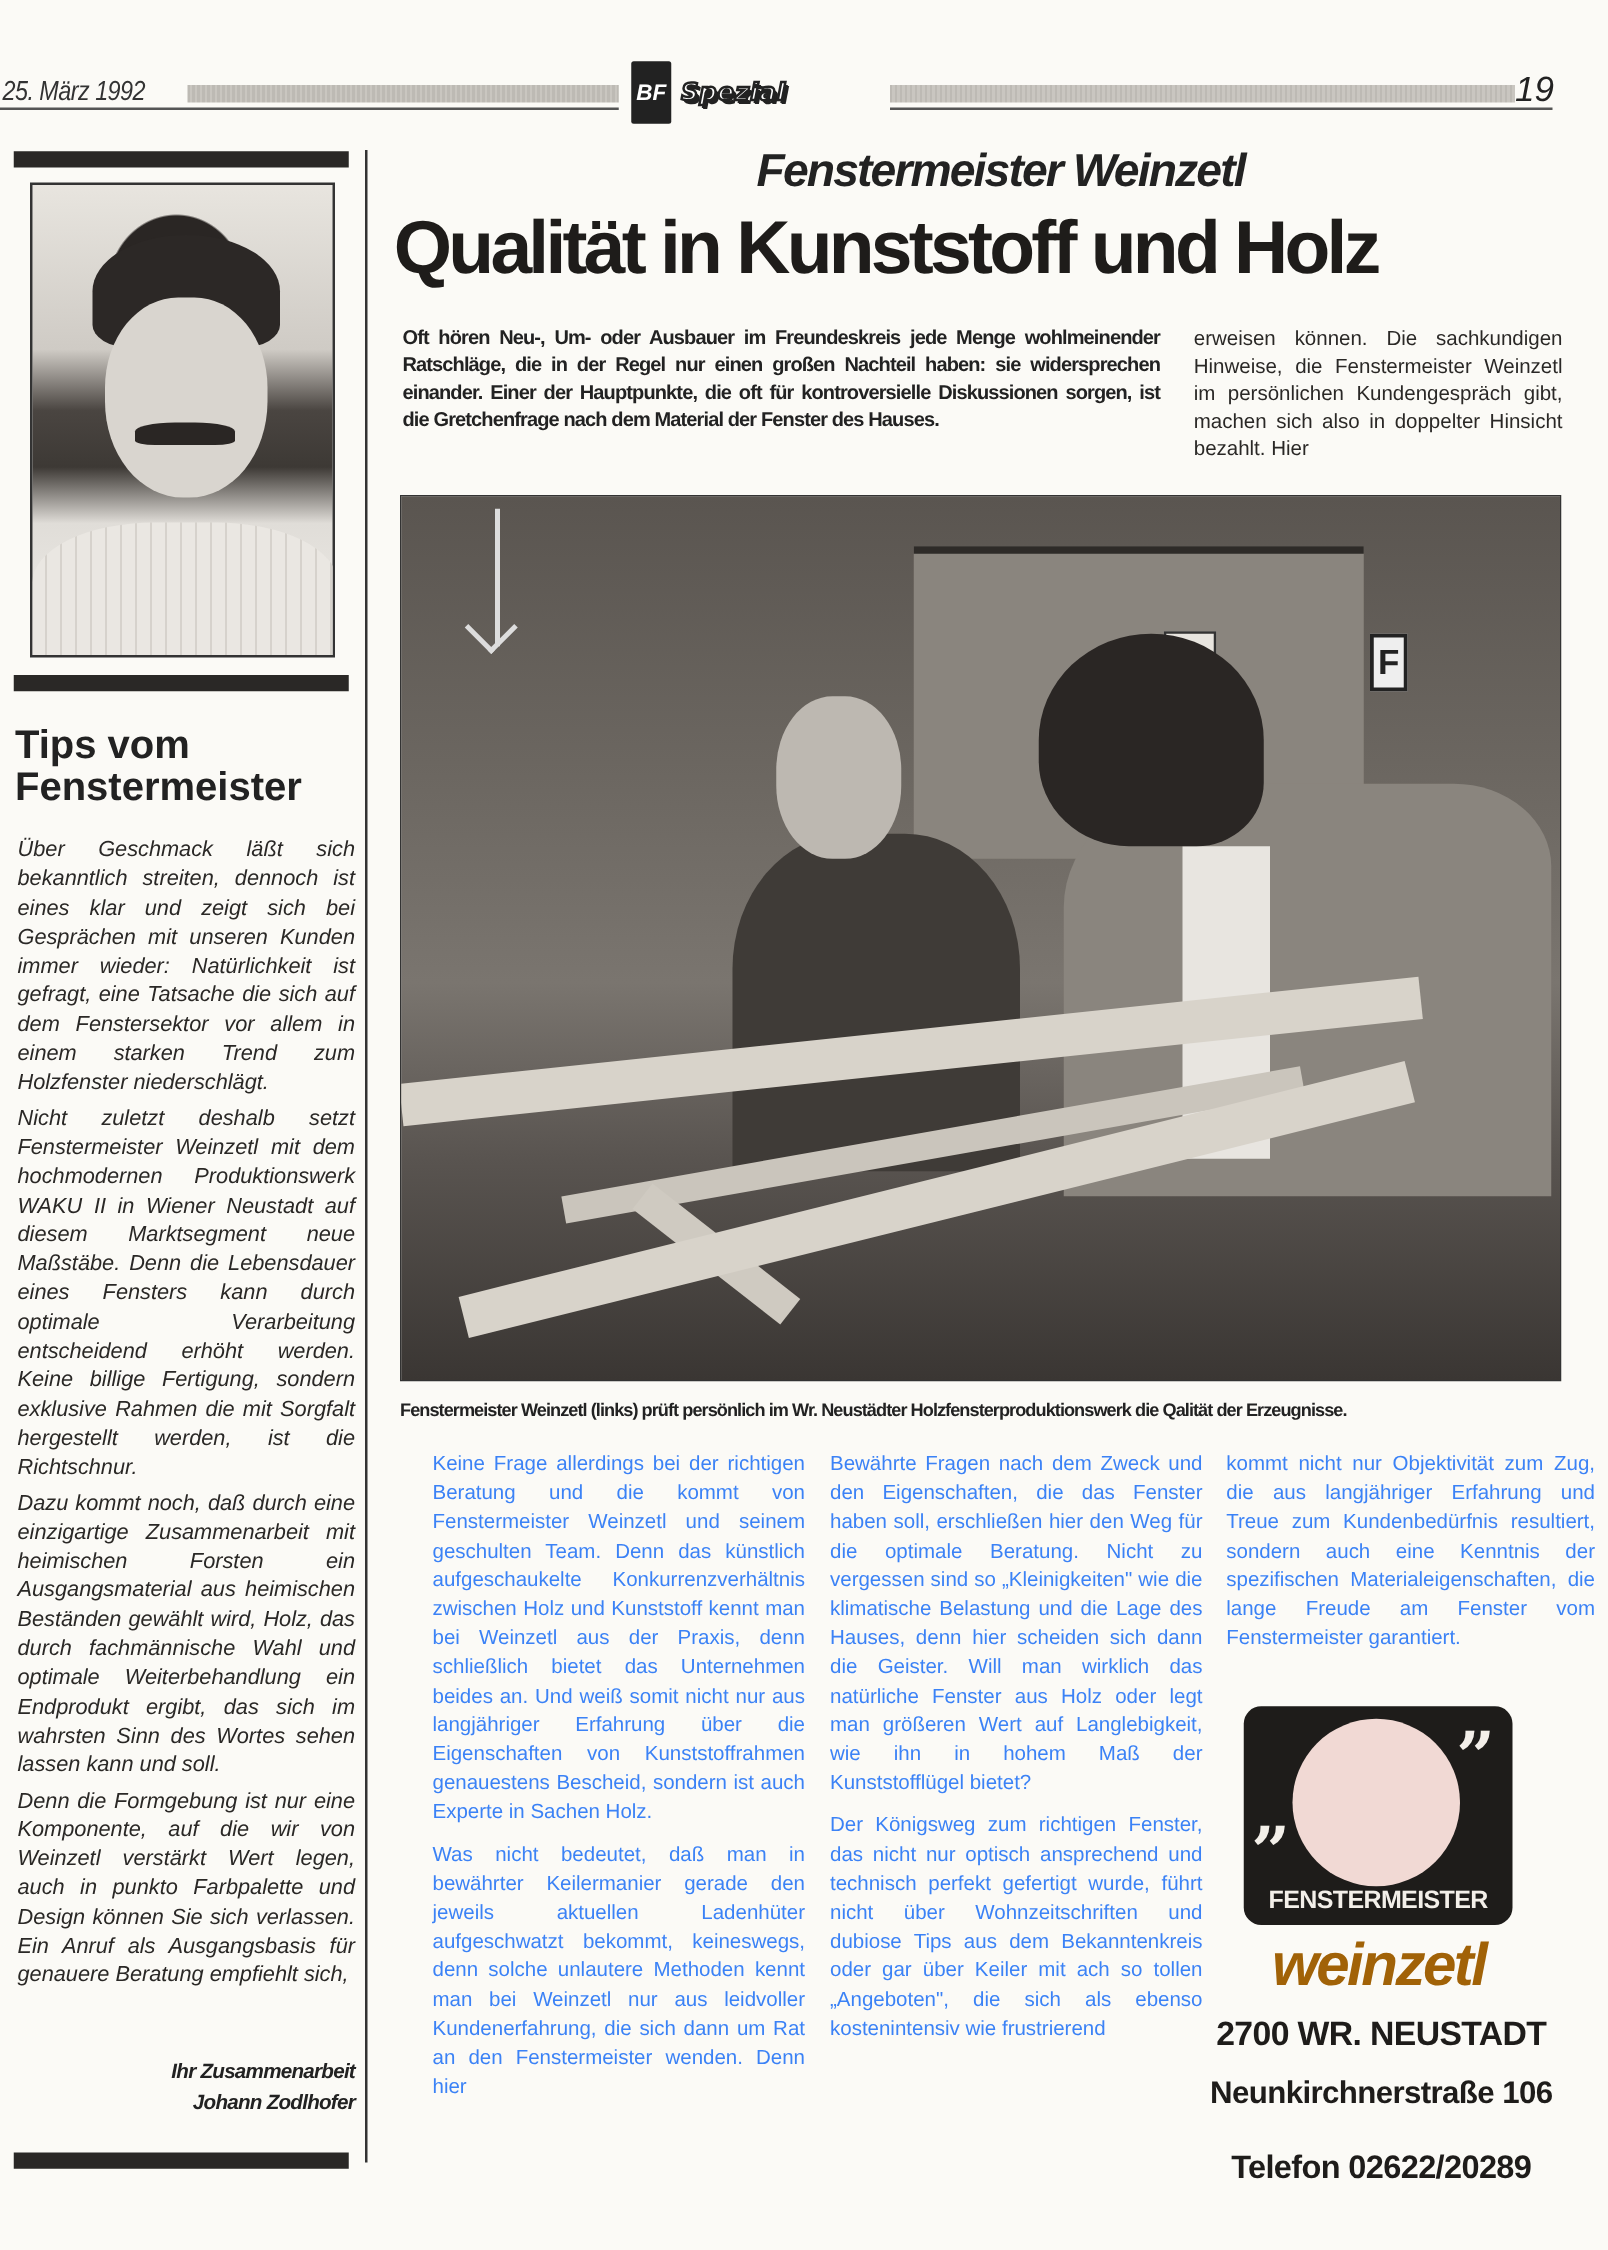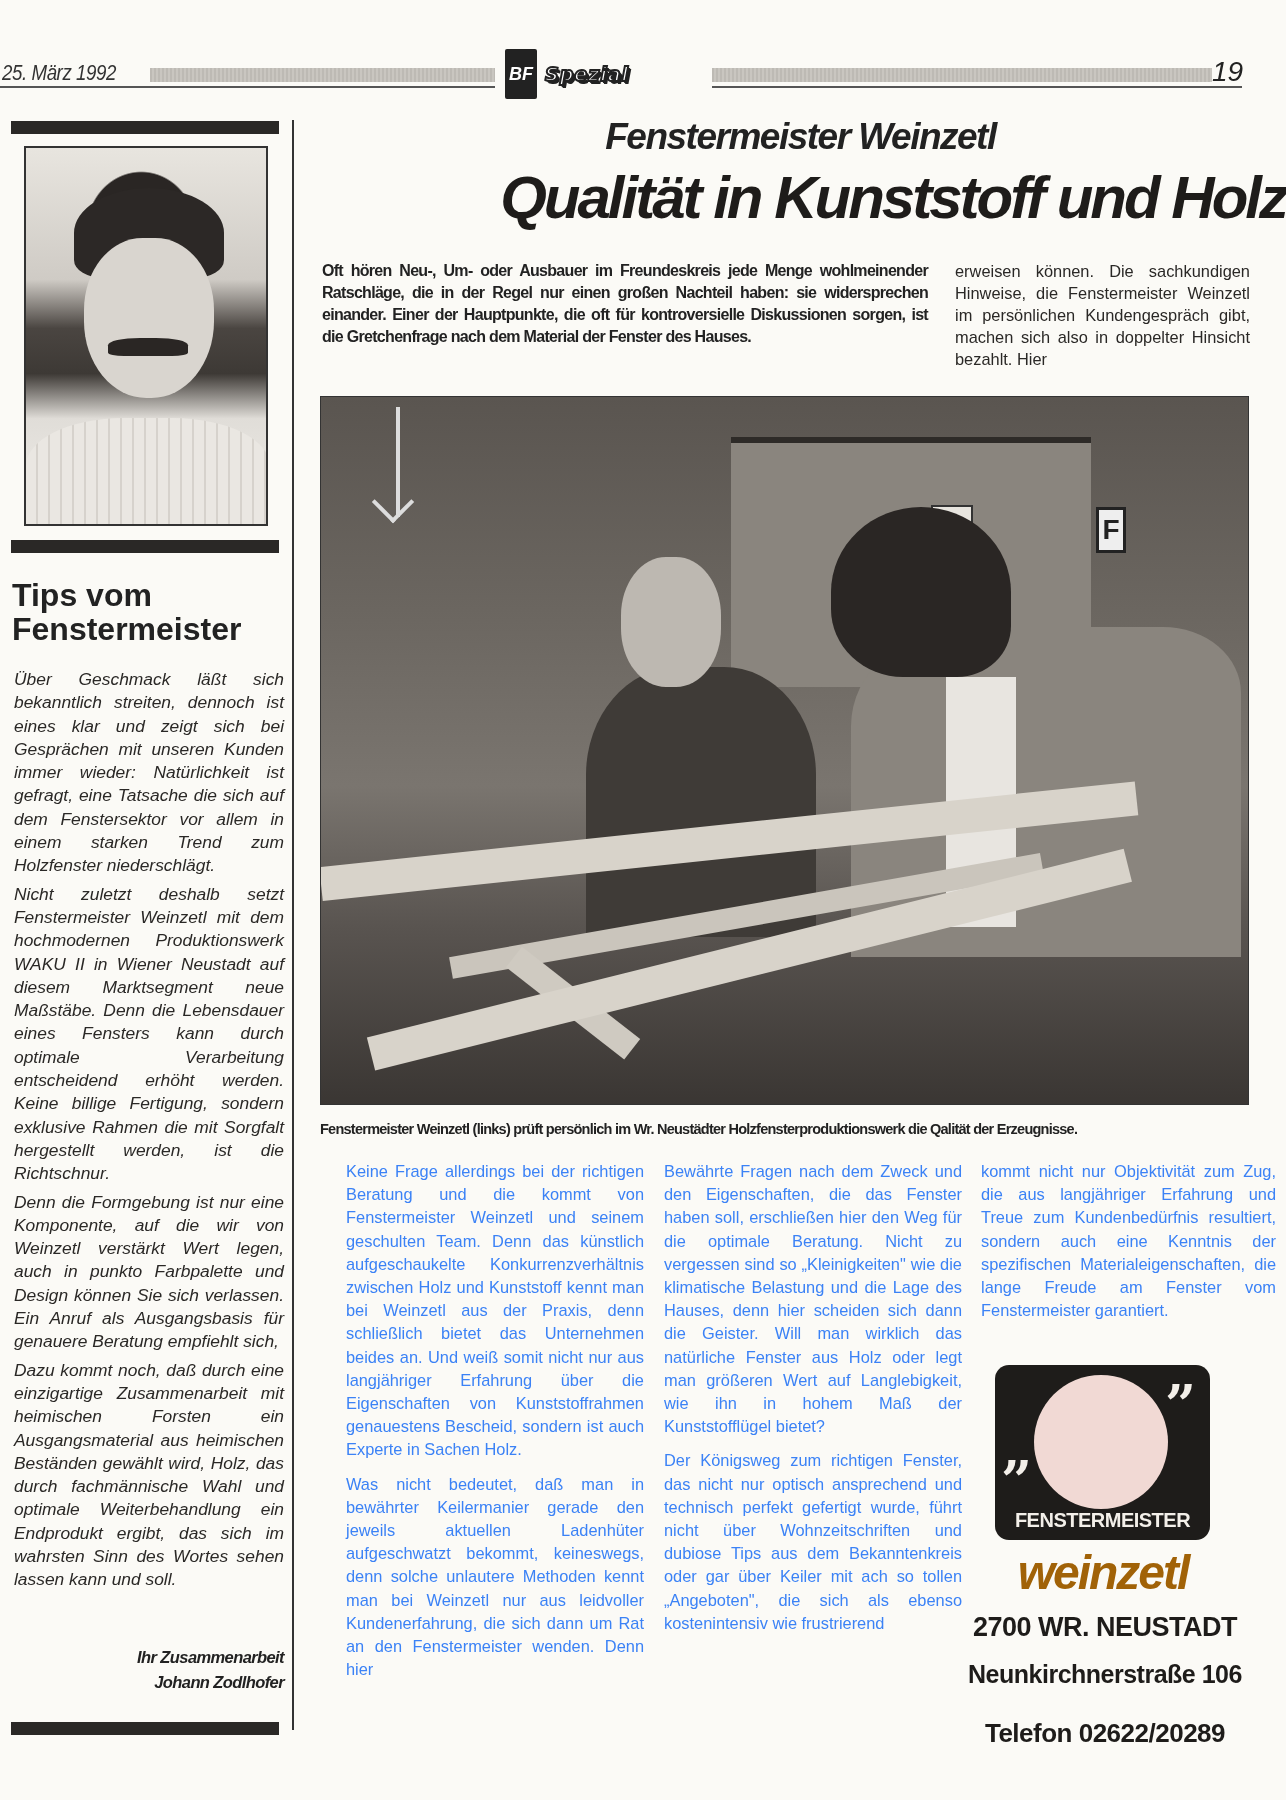--- a/index.html
+++ b/index.html
@@ -34,21 +34,21 @@
   .portrait .hair { position: absolute; left: 48px; top: 40px; width: 150px; height: 90px; background: #2c2826; border-radius: 50% 50% 20% 20%; }
   .portrait .shirt { position: absolute; left: 0; top: 270px; width: 244px; height: 120px; background: repeating-linear-gradient(90deg,#eae7e2 0 10px,#d6d2cc 10px 12px); border-radius: 40% 40% 0 0; }
 
   .sb-title { position: absolute; left: 12px; top: 578px; width: 270px; font-size: 32px; font-weight: bold; line-height: 34px; color: #222; }
   .sb-text { position: absolute; left: 14px; top: 668px; width: 270px; font-size: 17.4px; font-style: italic; line-height: 23.3px; text-align: justify; color: #2a2826; }
   .sb-text p { margin-bottom: 5px; hyphens: manual; }
   .sb-sign { position: absolute; left: 14px; top: 1645px; width: 270px; text-align: right; font-weight: bold; font-style: italic; font-size: 16.5px; line-height: 25px; letter-spacing: -0.6px; color: #222; }
 
   
   .kicker { position: absolute; left: 315px; top: 116px; width: 971px; text-align: center; font-size: 37px; font-weight: bold; font-style: italic; letter-spacing: -1.5px; color: #222; }
-  .headline { position: absolute; left: 315px; top: 158px; width: 971px; text-align: right; font-size: 60px; font-weight: bold; letter-spacing: -3px; color: #1e1c1a; line-height: 80px; font-style: italic; }
+  .headline { position: absolute; left: 315px; top: 158px; width: 971px; text-align: left; font-size: 60px; font-weight: bold; letter-spacing: -3px; color: #1e1c1a; line-height: 80px; }
   .lead { position: absolute; left: 322px; top: 260px; width: 606px; font-size: 16px; font-weight: bold; line-height: 22px; letter-spacing: -0.7px; text-align: justify; color: #222; }
   .col-top-right { position: absolute; left: 955px; top: 260px; width: 295px; font-size: 16.4px; line-height: 22px; text-align: justify; color: #2a2826; }
 
   .photo { position: absolute; left: 320px; top: 396px; width: 929px; height: 709px; border: 1px solid #333; overflow: hidden;
     background: linear-gradient(180deg,#5a5550 0%,#6b6660 30%,#7a756f 55%,#595450 75%,#3a3633 100%); }
   .photo .wall-r { position: absolute; left: 410px; top: 40px; width: 360px; height: 250px; background: #8a857e; border-top: 6px solid #2e2b28; }
   .photo .sign-f { position: absolute; left: 775px; top: 110px; width: 30px; height: 46px; background: #eee; border: 3px solid #222; font-size: 28px; font-weight: bold; text-align: center; line-height: 40px; color: #222; }
   .photo .sign-s { position: absolute; left: 610px; top: 108px; width: 42px; height: 30px; background: #e8e5df; border: 2px solid #333; }
   .photo .arrow { position: absolute; left: 75px; top: 10px; width: 4px; height: 110px; background: #ddd; }
   .photo .arrow::after { content: ""; position: absolute; left: -18px; top: 80px; width: 26px; height: 26px; border-right: 4px solid #ddd; border-bottom: 4px solid #ddd; transform: rotate(45deg); }
@@ -110,22 +110,22 @@
   <div class="sb-bar" style="top:540px"></div>
 
   <h2 class="sb-title">
     <span>Tips vom</span><br>
     <span>Fenstermeister</span>
   </h2>
 
   <div class="sb-text">
     <p>Über Geschmack läßt sich bekanntlich streiten, dennoch ist eines klar und zeigt sich bei Gesprächen mit unseren Kunden immer wieder: Natürlichkeit ist gefragt, eine Tatsache die sich auf dem Fenstersektor vor allem in einem starken Trend zum Holzfenster niederschlägt.</p>
     <p>Nicht zuletzt deshalb setzt Fenstermeister Weinzetl mit dem hochmodernen Produktionswerk WAKU II in Wiener Neustadt auf diesem Marktsegment neue Maßstäbe. Denn die Lebensdauer eines Fensters kann durch optimale Verarbeitung entscheidend erhöht werden. Keine billige Fertigung, sondern exklusive Rahmen die mit Sorgfalt hergestellt werden, ist die Richtschnur.</p>
+    <p>Dazu kommt noch, daß durch eine einzigartige Zusammenarbeit mit heimischen Forsten ein Ausgangsmaterial aus heimischen Beständen gewählt wird, Holz, das durch fachmännische Wahl und optimale Weiterbehandlung ein Endprodukt ergibt, das sich im wahrsten Sinn des Wortes sehen lassen kann und soll.</p>
     <p>Denn die Formgebung ist nur eine Komponente, auf die wir von Weinzetl verstärkt Wert legen, auch in punkto Farbpalette und Design können Sie sich verlassen. Ein Anruf als Ausgangsbasis für genauere Beratung empfiehlt sich,</p>
-    <p>Dazu kommt noch, daß durch eine einzigartige Zusammenarbeit mit heimischen Forsten ein Ausgangsmaterial aus heimischen Beständen gewählt wird, Holz, das durch fachmännische Wahl und optimale Weiterbehandlung ein Endprodukt ergibt, das sich im wahrsten Sinn des Wortes sehen lassen kann und soll.</p>
   </div>
 
   <div class="sb-sign">
     <div>Ihr Zusammenarbeit</div>
     <div>Johann Zodlhofer</div>
   </div>
   <div class="sb-bar" style="top:1722px"></div>
 </aside>
 <div class="sb-divider"></div>
 

